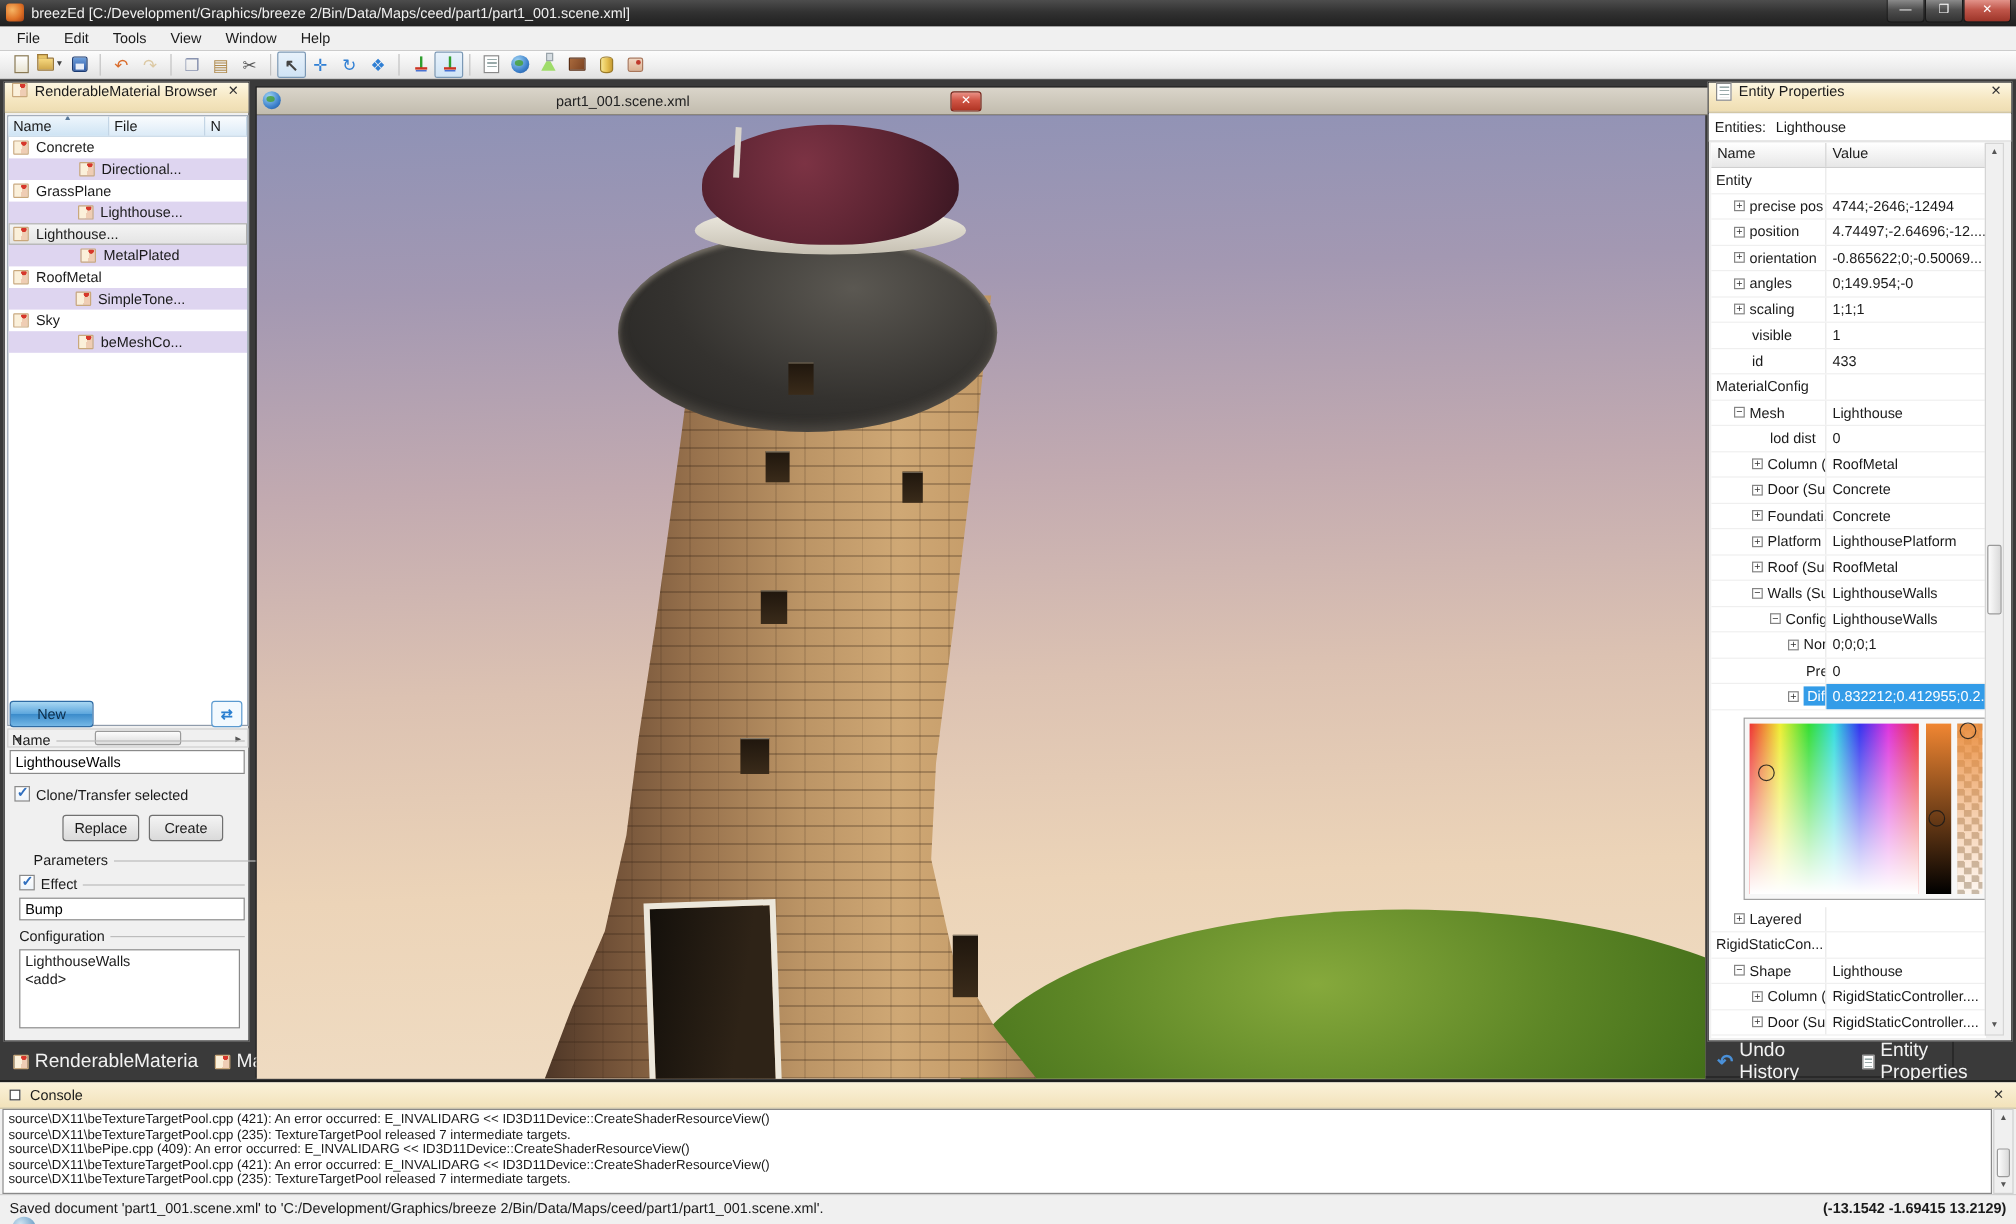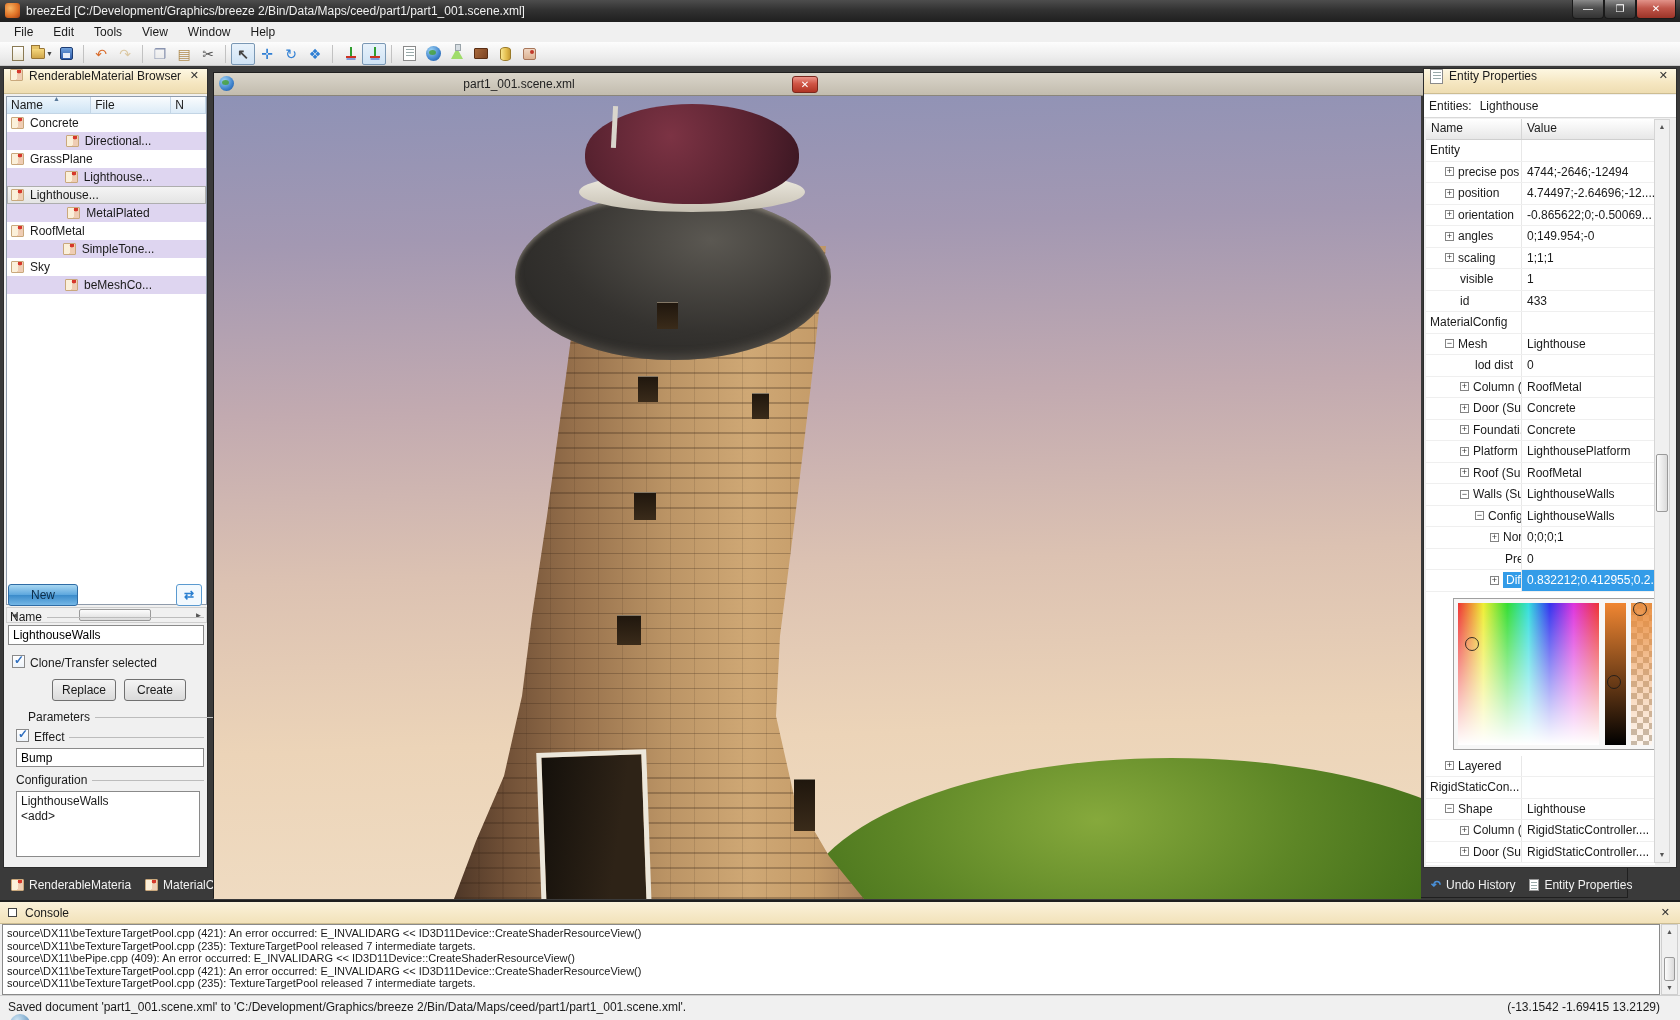--- a/index.html
+++ b/index.html
@@ -87,21 +87,21 @@
     background:#f2f9fe; color:#2a7fd0; font-weight:bold; text-align:center; line-height:20px; }
   .grp { display:flex; align-items:center; gap:5px; font-size:12px; }
   .grp::after { content:""; flex:1; height:1px; background:#bcbcbc; }
   .field { background:#fff; border:1px solid #8a8a8a; font-size:12px; padding:1px 4px; font-family:"Liberation Sans",sans-serif; }
   .cb { width:13px; height:13px; background:linear-gradient(#fff,#eef4fa); border:1px solid #8a8a8a; position:relative; display:inline-block; }
   .cb::after { content:"✓"; position:absolute; left:1px; top:-3px; color:#2f6fbf; font-size:12px; font-weight:bold; }
   .cfgbox { position:absolute; left:12px; top:722px; width:184px; height:66px; background:#fff; border:1px solid #8a8a8a; padding:2px 4px; }
   .cfgbox div { line-height:15px; }
 
   
-  .tabbar { position:absolute; height:26px; display:flex; align-items:center; gap:14px; padding-left:8px; color:#f2f2f2; font-size:12px; }
+  .tabbar { position:absolute; height:26px; display:flex; align-items:center; gap:14px; padding-left:8px; color:#f2f2f2; font-size:16px; }
   .tab { display:flex; align-items:center; gap:5px; }
 
   
   .viewport { position:absolute; left:213px; top:72px; width:1415px; height:826px; border:1px solid #1f1f1f; }
   .vtitle { position:absolute; left:0; top:0; width:100%; height:23px;
     background:linear-gradient(#dad5ca,#c2bcae); border-bottom:1px solid #8a857a; }
   .vtitle .vt-text { position:absolute; left:0; top:0; width:610px; text-align:center; line-height:22px; font-size:12px; color:#222; }
   .vtitle .vglobe { position:absolute; left:5px; top:3px; }
   .vclose { position:absolute; left:578px; top:3px; width:26px; height:17px; border:1px solid #7a281e; border-radius:3px;
     background:linear-gradient(#ea9287,#d05545 45%,#b03424); color:#fff; font-size:10px; text-align:center; line-height:15px; }
@@ -168,21 +168,21 @@
   .cvs { position:absolute; right:2px; top:22px; width:17px; height:71px; background:#f0f0f0; border:1px solid #cfcfcf; }
   .cvs .arr { text-align:center; font-size:7px; color:#555; line-height:13px; }
   .cvs .arr.dn { position:absolute; bottom:0; width:100%; }
   .cvs .thumb { position:absolute; left:2px; top:46%; width:11px; height:24px;
     background:linear-gradient(90deg,#fcfcfc,#dadada); border:1px solid #9a9a9a; border-radius:2px; }
 
   
   .statusbar { position:absolute; left:0; top:995px; width:1680px; height:25px; background:#f0f0f0;
     border-top:1px solid #d0d0d0; overflow:hidden; }
   .statusbar .msg { position:absolute; left:8px; top:4px; }
-  .statusbar .coords { position:absolute; right:20px; top:4px; }
+  .statusbar .coords { position:absolute; right:8px; top:4px;font-weight:bold; }
   .statusbar .pglobe { position:absolute; left:10px; top:18px; width:20px; height:20px; border-radius:50%;
     background:radial-gradient(circle at 35% 30%, #cfe4f2, #7aa8cc 60%, #456f99); }
 </style>
 </head>
 <body>
 
 <div class="app">
 
   <div class="titlebar">
     <span class="app-icon"></span>

